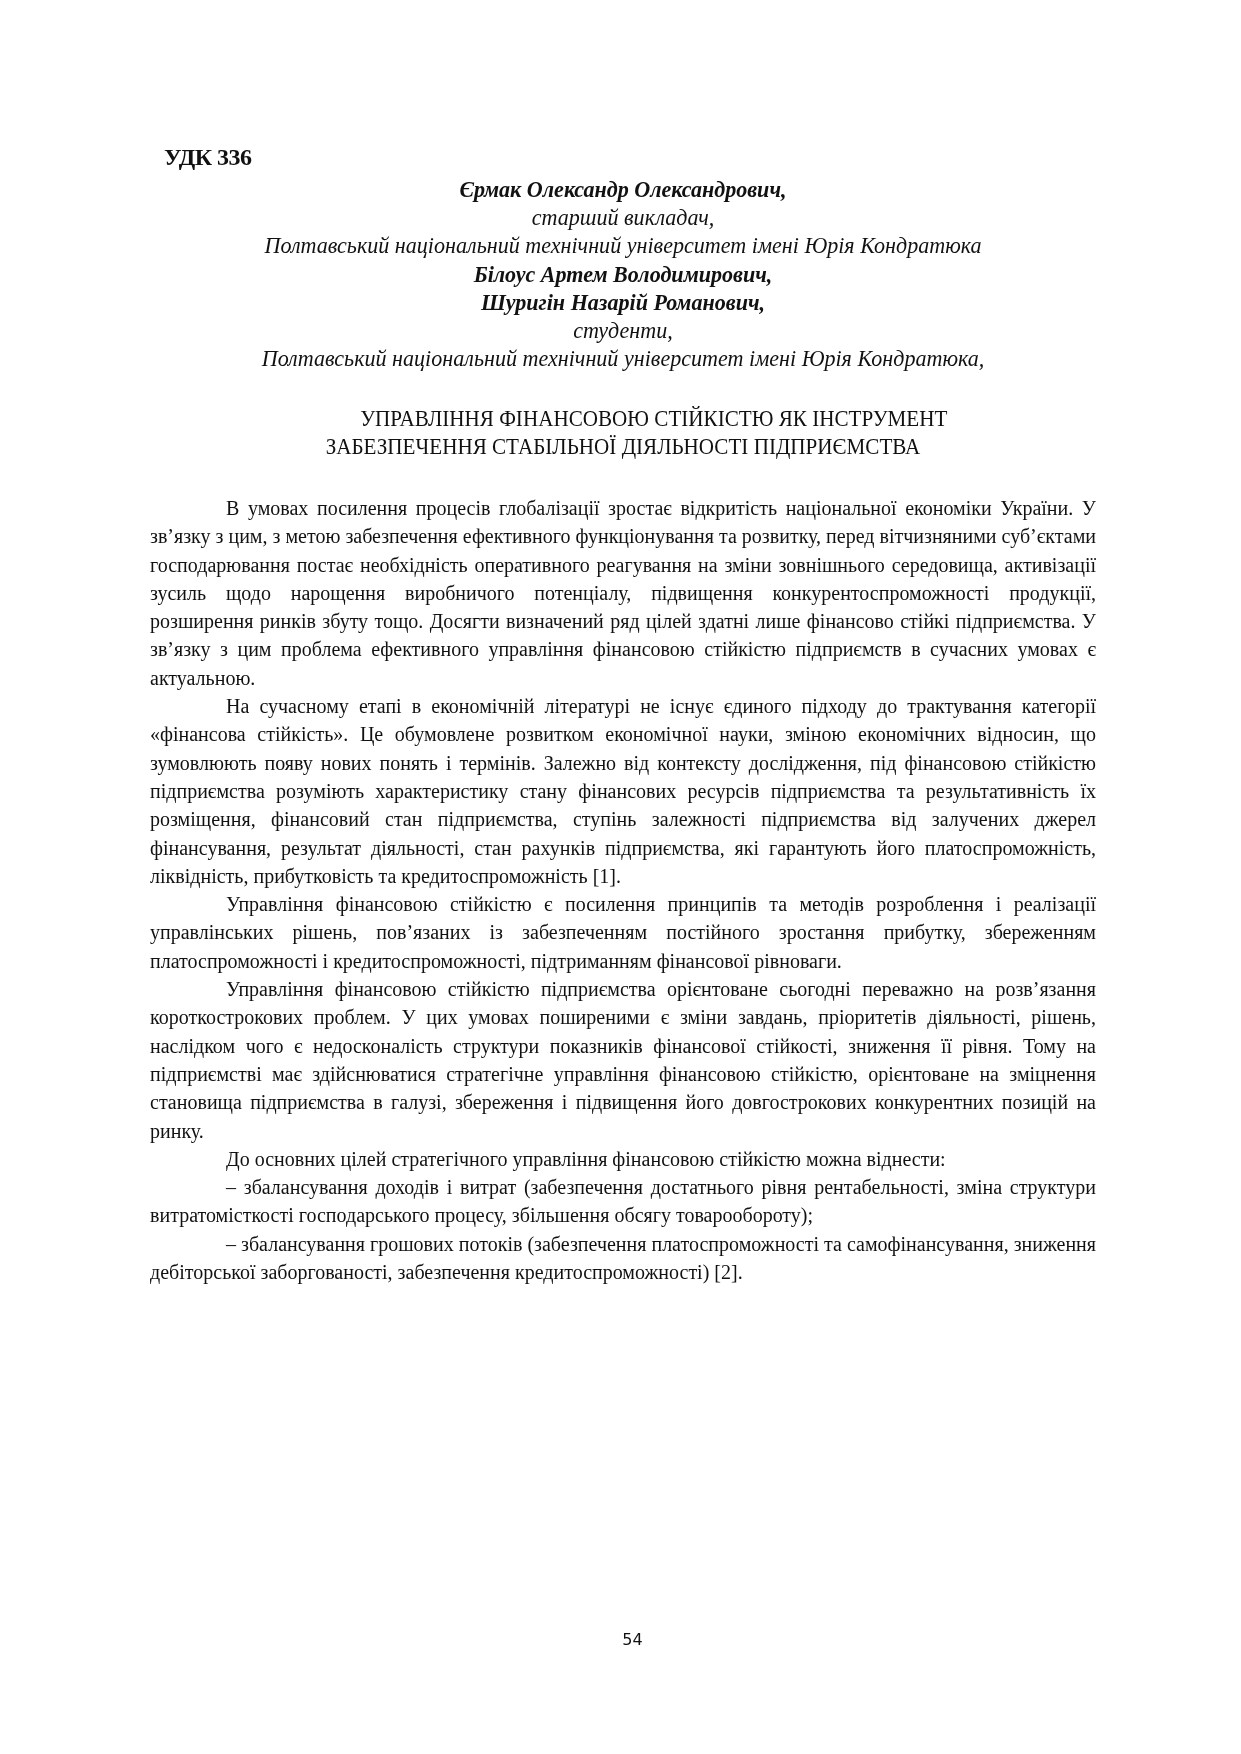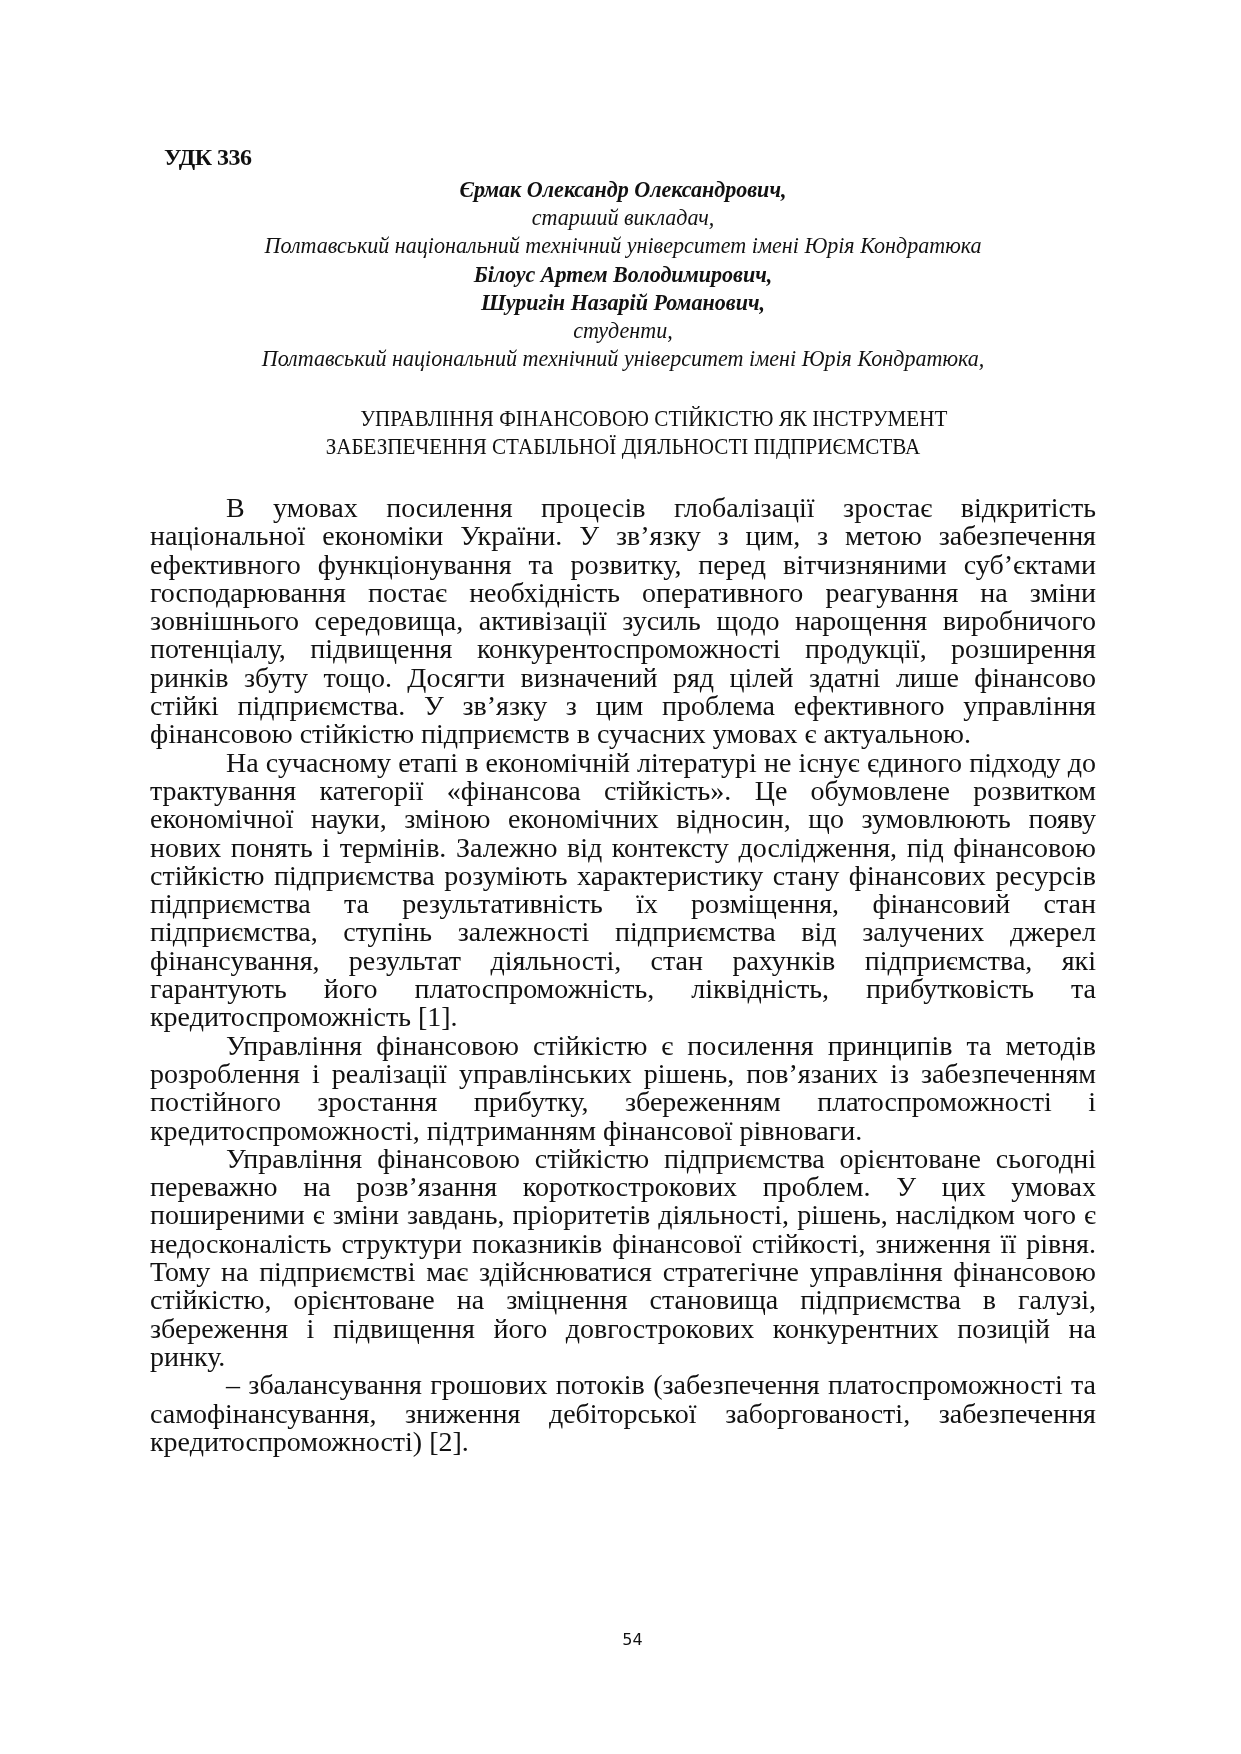--- a/index.html
+++ b/index.html
@@ -51,21 +51,21 @@
       transform: scaleX(0.88);
       transform-origin: center top;
     }
     .title .t1 { display: block; padding-left: 70px; }
     .title .t2 { display: block; }
     .body-text {
       position: absolute;
       left: 150px;
       top: 494px;
       width: 946px;
-      font-size: 28px;
+      font-size: 20px;
       line-height: 28.3px;
     }
     .body-text p {
       margin: 0;
       text-align: justify;
       text-indent: 76px;
     }
     .body-text p.list-item {
       text-indent: 76px;
     }
@@ -98,16 +98,18 @@
 <div class="title">
   <span class="t1">УПРАВЛІННЯ ФІНАНСОВОЮ СТІЙКІСТЮ ЯК ІНСТРУМЕНТ</span>
   <span class="t2">ЗАБЕЗПЕЧЕННЯ СТАБІЛЬНОЇ ДІЯЛЬНОСТІ ПІДПРИЄМСТВА</span>
 </div>
 
 <div class="body-text">
   <p>В умовах посилення процесів глобалізації зростає відкритість національної економіки України. У зв’язку з цим, з метою забезпечення ефективного функціонування та розвитку, перед вітчизняними суб’єктами господарювання постає необхідність оперативного реагування на зміни зовнішнього середовища, активізації зусиль щодо нарощення виробничого потенціалу, підвищення конкурентоспроможності продукції, розширення ринків збуту тощо. Досягти визначений ряд цілей здатні лише фінансово стійкі підприємства. У зв’язку з цим проблема ефективного управління фінансовою стійкістю підприємств в сучасних умовах є актуальною.</p>
   <p>На сучасному етапі в економічній літературі не існує єдиного підходу до трактування категорії «фінансова стійкість». Це обумовлене розвитком економічної науки, зміною економічних відносин, що зумовлюють появу нових понять і термінів. Залежно від контексту дослідження, під фінансовою стійкістю підприємства розуміють характеристику стану фінансових ресурсів підприємства та результативність їх розміщення, фінансовий стан підприємства, ступінь залежності підприємства від залучених джерел фінансування, результат діяльності, стан рахунків підприємства, які гарантують його платоспроможність, ліквідність, прибутковість та кредитоспроможність [1].</p>
   <p>Управління фінансовою стійкістю є посилення принципів та методів розроблення і реалізації управлінських рішень, пов’язаних із забезпеченням постійного зростання прибутку, збереженням платоспроможності і кредитоспроможності, підтриманням фінансової рівноваги.</p>
   <p>Управління фінансовою стійкістю підприємства орієнтоване сьогодні переважно на розв’язання короткострокових проблем. У цих умовах поширеними є зміни завдань, пріоритетів діяльності, рішень, наслідком чого є недосконалість структури показників фінансової стійкості, зниження її рівня. Тому на підприємстві має здійснюватися стратегічне управління фінансовою стійкістю, орієнтоване на зміцнення становища підприємства в галузі, збереження і підвищення його довгострокових конкурентних позицій на ринку.</p>
+  <p>До основних цілей стратегічного управління фінансовою стійкістю можна віднести:</p>
+  <p class="list-item">– збалансування доходів і витрат (забезпечення достатнього рівня рентабельності, зміна структури витратомісткості господарського процесу, збільшення обсягу товарообороту);</p>
   <p class="list-item">– збалансування грошових потоків (забезпечення платоспроможності та самофінансування, зниження дебіторської заборгованості, забезпечення кредитоспроможності) [2].</p>
 </div>
 
 <div class="page-number">54</div>
 
 </body></html>

